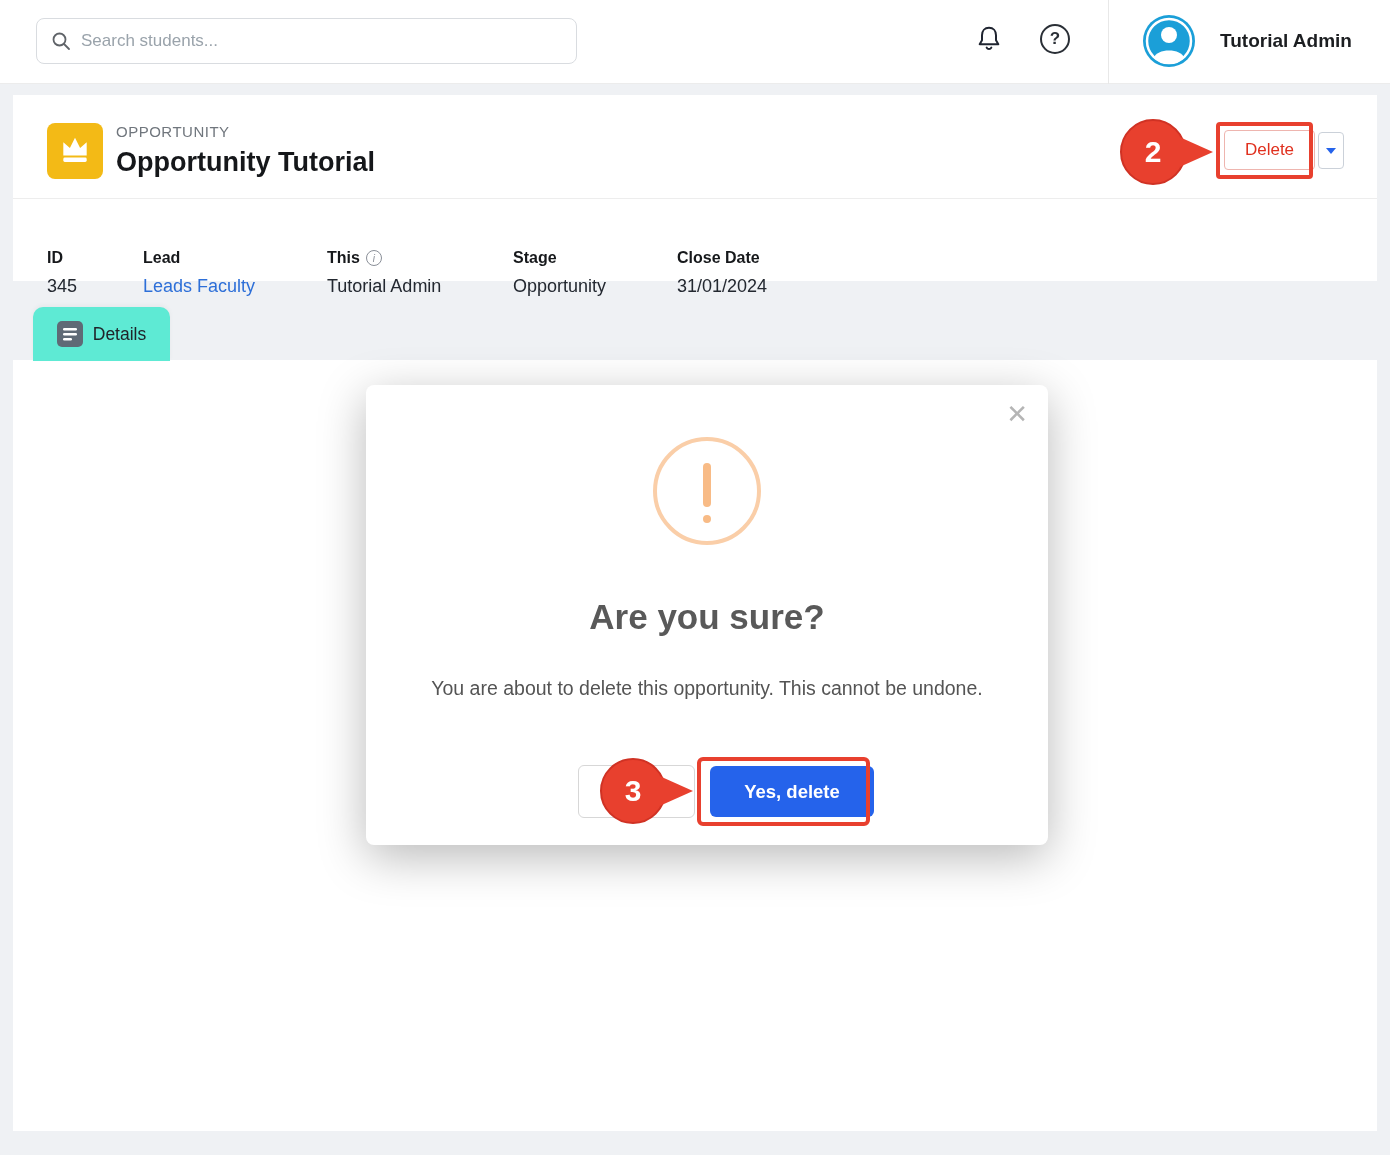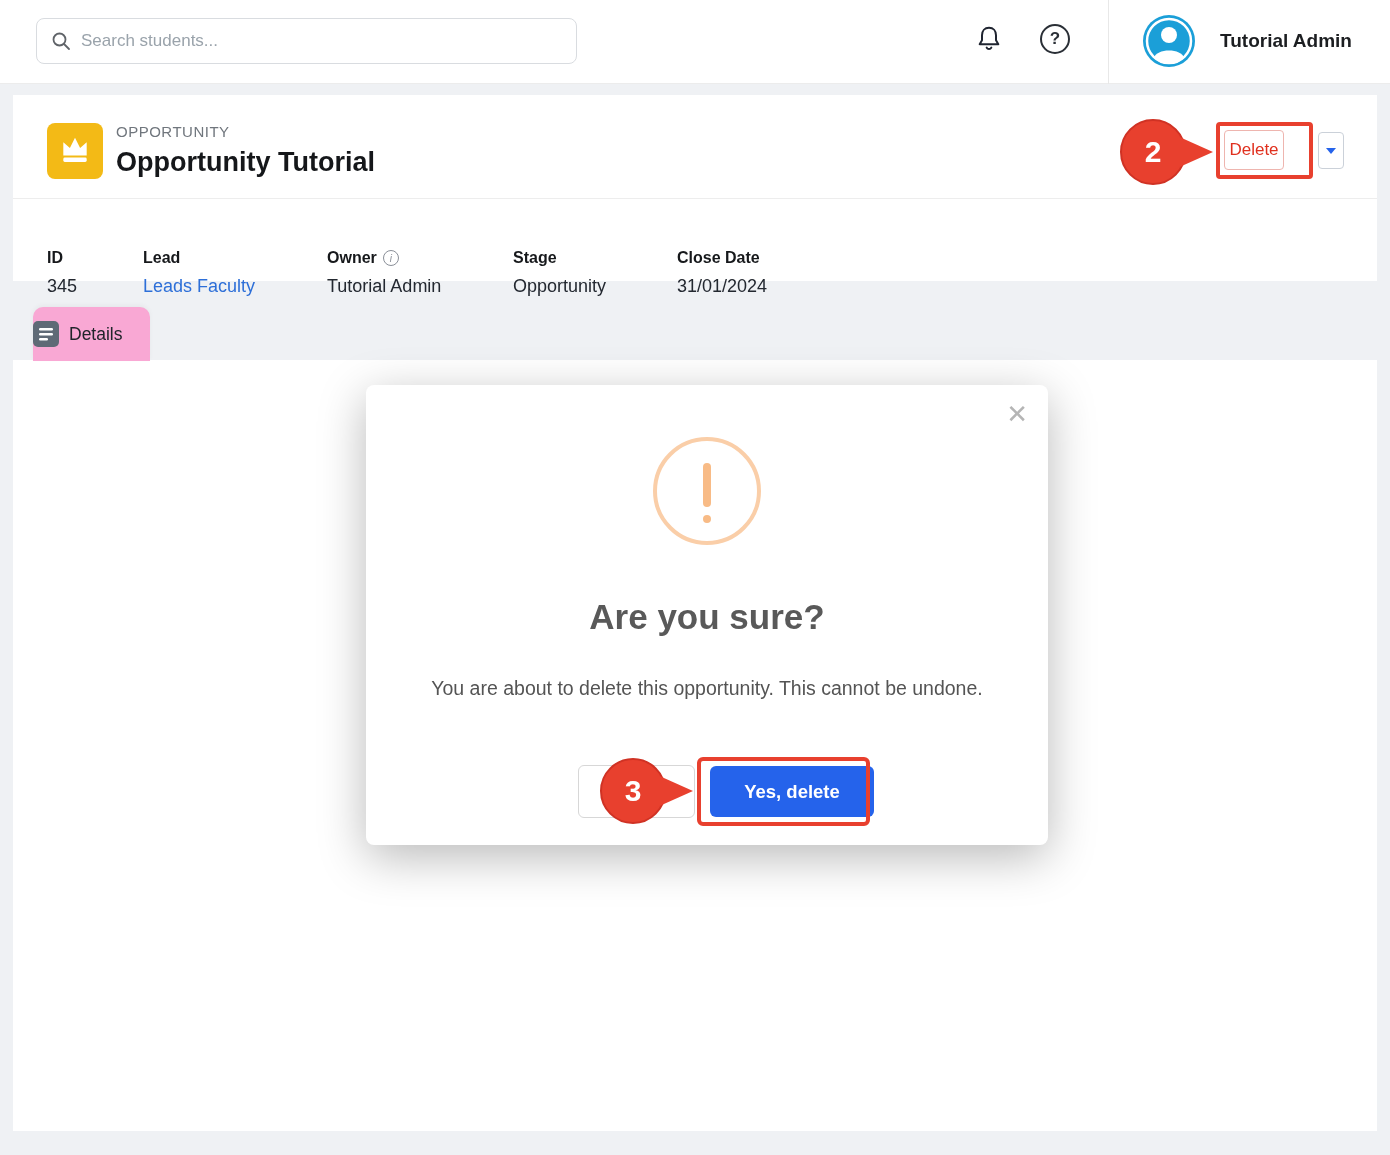--- a/index.html
+++ b/index.html
@@ -25,26 +25,26 @@
   .entity-label { position:absolute; left:103px; top:28px; font-size:15px; color:#70767d; letter-spacing:0.5px; }
   .opp-title { position:absolute; left:103px; top:52px; font-size:27px; font-weight:bold; color:#15171a; }
   .opp-hr { position:absolute; left:0; top:103px; width:1364px; height:1px; background:#ededed; }
   .hfield { position:absolute; top:118px;margin-top:36px; }
   .hfield .hlabel { font-size:16px; font-weight:bold; color:#16181b; display:flex; align-items:center; gap:6px; }
   .hfield .hvalue { margin-top:9px; font-size:18px; color:#232830; }
   .hvalue.link { color:#2d6fd8; cursor:pointer; }
   .hf1{left:34px} .hf2{left:130px} .hf3{left:314px} .hf4{left:500px} .hf5{left:664px}
   .info-i { width:16px; height:16px; border:1.5px solid #8a8f98; border-radius:50%; font-size:10px; font-weight:normal; color:#8a8f98; display:inline-flex; align-items:center; justify-content:center; font-style:italic; }
 
-  .delete-btn { position:absolute; left:1224px; top:130px; width:60px; height:40px; background:#fff; border:1px solid #eeb5af; border-radius:4px; color:#e0301e; font-size:17px; font-family:inherit; cursor:pointer; z-index:6; }
+  .delete-btn { position:absolute; left:1224px; top:130px; width:91px; height:40px; background:#fff; border:1px solid #eeb5af; border-radius:4px; color:#e0301e; font-size:17px; font-family:inherit; cursor:pointer; z-index:6; }
   .caret-btn { position:absolute; left:1318px; top:132px; width:26px; height:37px; background:#fff; border:1px solid #cbd1d9; border-radius:4px; cursor:pointer; z-index:6; display:flex; align-items:center; justify-content:center; }
   .caret-down { width:0; height:0; border-left:5px solid transparent; border-right:5px solid transparent; border-top:6px solid #2563eb; }
 
   
-  .tab { position:absolute; left:33px; top:307px; width:117px; height:54px; background:#f9a8d4; border-radius:10px 10px 0 0; display:flex; align-items:center; gap:10px; cursor:pointer; z-index:4; box-shadow:0 -2px 5px rgba(0,0,0,0.04); }
+  .tab { position:absolute; left:33px; top:307px; width:137px; height:54px; background:#5eead4; border-radius:10px 10px 0 0; display:flex; align-items:center; justify-content:center; gap:10px; cursor:pointer; z-index:4; box-shadow:0 -2px 5px rgba(0,0,0,0.04); }
   .tab-label { font-size:17.5px; color:#20242a; }
 
   
   .panel { position:absolute; left:13px; top:360px; width:1364px; height:771px; background:#fff; z-index:3; }
 
   .card { position:absolute; left:51px; width:1288px; border:1px solid #e4e7ea; border-radius:8px; background:#fff; }
   .card-header { height:57px; background:#d9e6f8; border-radius:7px 7px 0 0; display:flex; align-items:center; justify-content:space-between; padding:0 28px; }
   .card-title { font-size:19.5px; font-weight:600; color:#1c2430; }
   .chev { cursor:pointer; display:flex; align-items:center; }
 
@@ -136,21 +136,21 @@
     <div class="hfield hf1">
       <div class="hlabel">ID</div>
       <div class="hvalue">345</div>
     </div>
     <div class="hfield hf2">
       <div class="hlabel">Lead</div>
       <div class="hvalue link">Leads Faculty</div>
     </div>
     <div class="hfield hf3">
       <div class="hlabel">
-          <span>Owner</span>
+          <span>This</span>
           <span class="info-i">i</span>
         </div>
       <div class="hvalue">Tutorial Admin</div>
     </div>
     <div class="hfield hf4">
       <div class="hlabel">Stage</div>
       <div class="hvalue">Opportunity</div>
     </div>
     <div class="hfield hf5">
       <div class="hlabel">Close Date</div>

